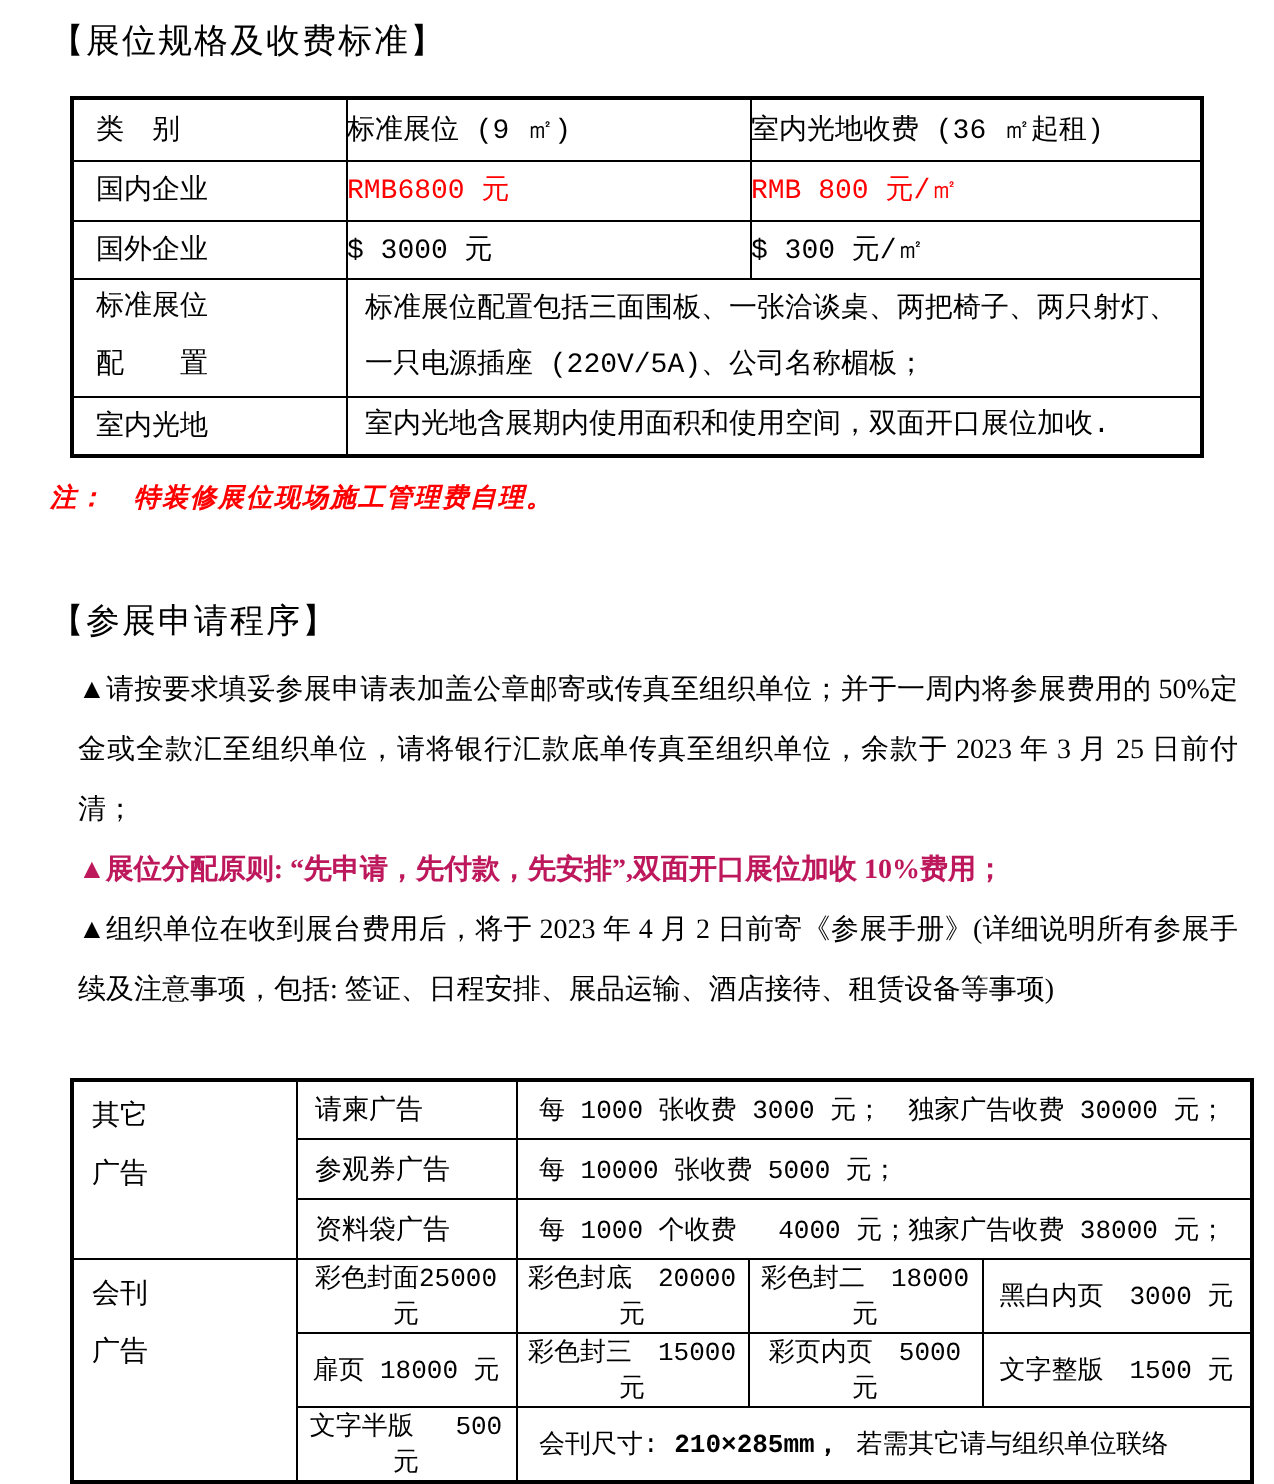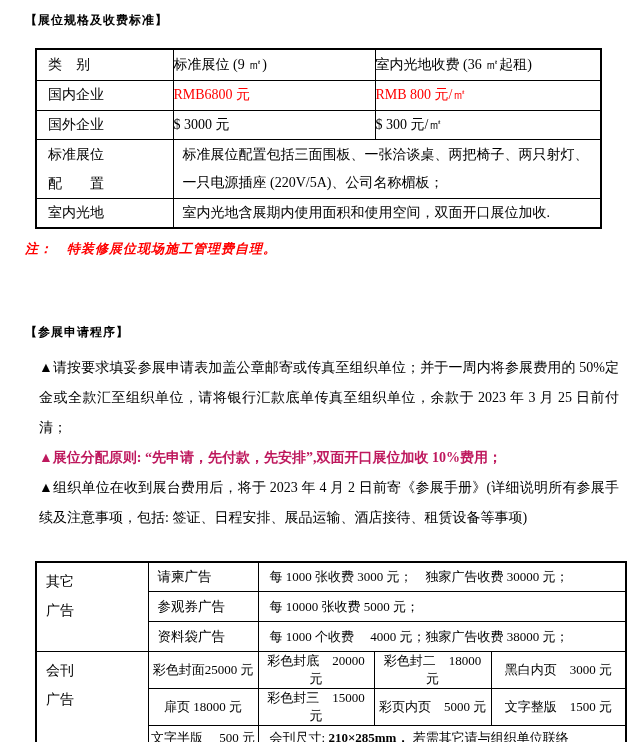--- a/index.html
+++ b/index.html
@@ -7,28 +7,28 @@
   .page {
     width: 637px; height: 742px;
     background: #ffffff;
     color: #000000;
     font-family: "Liberation Serif", "DejaVu Serif", serif;
     padding: 10px 0 0 25px;
     overflow: hidden;
     position: relative;
   }
   .sec-title {
-    font-size: 12px;
-    font-weight: bold;
+    font-size: 17px;
+    font-weight: normal;
     letter-spacing: 1px;
     line-height: 21px;
   }
   .sec-title.spaced { letter-spacing: 5px; }
   table { border-collapse: collapse; table-layout: fixed; }
-  td { border: 1px solid #000; overflow: hidden; }
+  td { border: 1px solid #000; overflow: hidden; font-family: Liberation Mono, monospace; }
 
   
   .t1 { width: 565px; margin: 17px 0 0 10px; border: 2px solid #000; }
   .t1 td { font-size: 14px; padding: 0; }
   .t1 .lbl { padding-left: 11px; text-align: left; }
   .t1 .ctr { text-align: left; }
   .t1 .desc { padding-left: 9px; line-height: 28px; }
   .h31 { height: 31px; }
   .h30 { height: 30px; }
   .h29 { height: 29px; }
@@ -39,21 +39,21 @@
 
   .note {
     margin: 11px 0 0 0;
     color: #FF0000;
     font-weight: bold;
     font-style: italic;
     font-size: 13px;
     letter-spacing: 1px;
   }
 
-  .sec2 { margin-top: 64px; }
+  .sec2 { margin-top: 42px; }
 
   .bullets {
     margin: 10px 0 0 14px;
     width: 580px;
     font-size: 14px;
     line-height: 30px;
   }
   .bullet { text-align: justify; }
   .red-bold { color: #be185d; font-weight: bold; }
 

